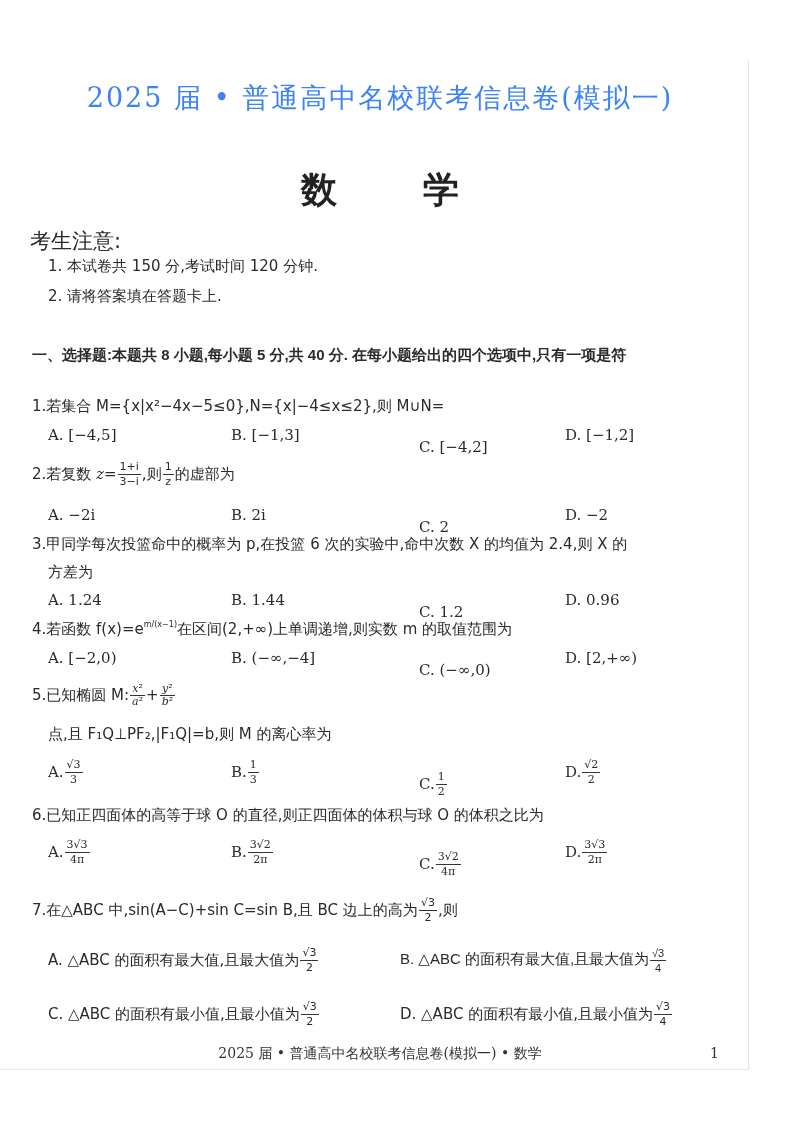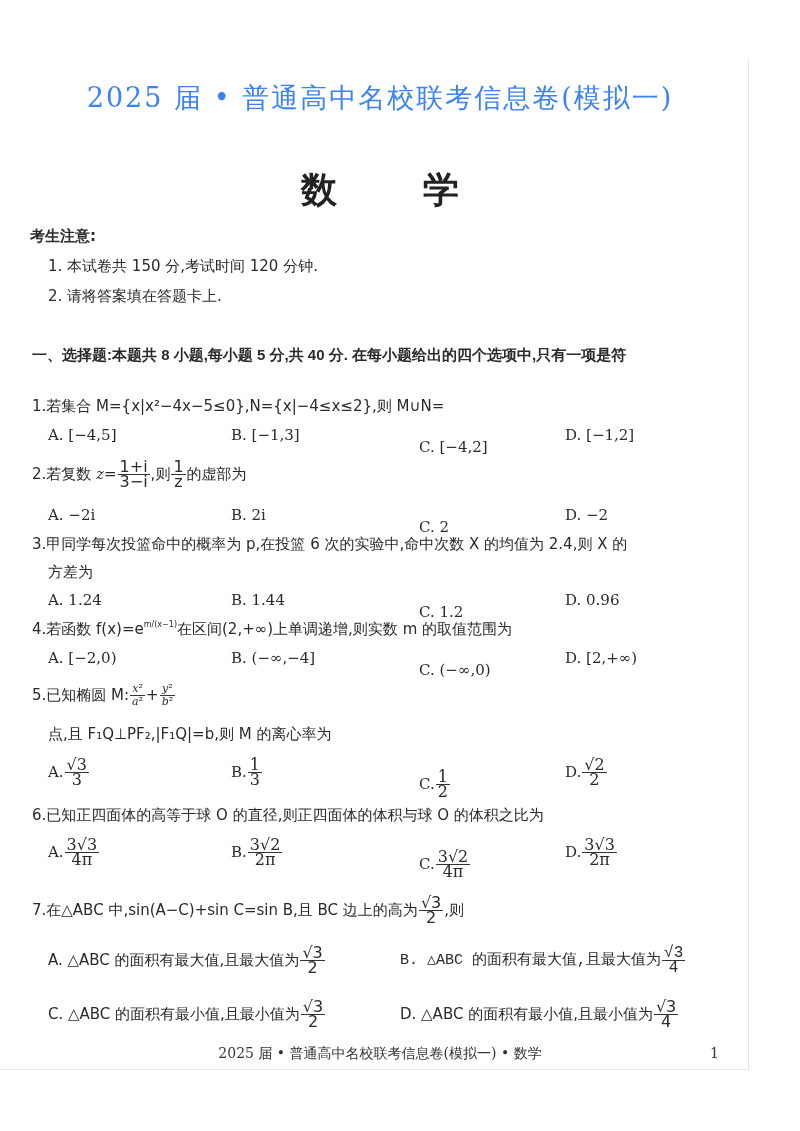--- a/index.html
+++ b/index.html
@@ -9,37 +9,37 @@
   }
   .abs { position: absolute; }
   .page-edge-right { left: 748px; top: 60px; width: 1px; height: 1010px; background: #e4e4e4; }
   .page-edge-bottom { left: 0; top: 1069px; width: 748px; height: 1px; background: #e8e8e8; }
 
   .exam-title { left: 0; width: 760px; top: 80px; text-align: center; font-size: 27px; letter-spacing: 2px; color: #3b82f6; }
   .subject-title { left: 0; width: 760px; top: 166px; text-align: center; font-size: 36px; font-weight: bold; font-family: "DejaVu Sans", sans-serif; color: #222; }
   .subject-title span { display: inline-block; }
   .subject-title .gap { width: 86px; }
 
-  .notice-title { left: 30px; top: 227px; font-size: 15px; font-weight: bold; font-family: "DejaVu Sans", sans-serif; text-align: right; }
+  .notice-title { left: 30px; top: 227px; font-size: 21px; font-weight: normal; font-family: "DejaVu Sans", sans-serif; text-align: right; }
   .notice-item { left: 48px; font-size: 15px; font-family: "DejaVu Sans", sans-serif; }
 
   .section-head { left: 32px; top: 340px; width: 700px; font-size: 15px; font-weight: bold; font-family: Liberation Sans, sans-serif; line-height: 30px; }
   .section-head .cont { padding-left: 28px; display: block; }
 
   .q-line { left: 32px; font-size: 15px; font-family: "DejaVu Sans", sans-serif; white-space: nowrap; }
   .q-cont { left: 48px; font-size: 15px; font-family: "DejaVu Sans", sans-serif; white-space: nowrap; }
   .opt { font-size: 15px; font-family: "DejaVu Serif", serif; white-space: nowrap; }
   .opt-a { left: 48px; }
   .opt-b { left: 231px; }
   .opt-c { left: 419px; margin-top: 12px; }
   .opt-d { left: 565px; }
   .opt-wide-a { left: 48px; }
   .opt-wide-b { left: 400px; }
   i.m { font-style: italic; font-family: "DejaVu Serif", serif; }
-  .frac { display: inline-flex; flex-direction: column; align-items: center; vertical-align: middle; font-size: 16px; line-height: 14px; margin: 0 1px; }
+  .frac { display: inline-flex; flex-direction: column; align-items: center; vertical-align: middle; font-size: 11px; line-height: 14px; margin: 0 1px; }
   .frac .num { border-bottom: 1px solid #333; padding: 0 2px; }
   .frac .den { padding: 0 2px; }
   .frac.small { font-size: 11px; line-height: 12px; }
   .exp { font-size: 8px; vertical-align: 7px; }
   .footer-text { left: 0; width: 760px; top: 1045px; text-align: center; font-size: 14px; color: #333; }
   .footer-page { left: 710px; top: 1045px; font-size: 14px; color: #333; }
 </style>
 </head>
 <body>
 
@@ -150,21 +150,21 @@
 <div class="abs q-line" style="top:896px">
   <span>7.</span><span>在△ABC 中,sin(A−C)+sin C=sin B,且 BC 边上的高为</span><span class="frac">
       <span class="num">√3</span>
       <span class="den">2</span>
     </span><span>,则</span>
 </div>
 <div class="abs opt opt-wide-a" style="top:946px; font-family:'DejaVu Sans',sans-serif"><span>A. △ABC 的面积有最大值,且最大值为</span><span class="frac">
       <span class="num">√3</span>
       <span class="den">2</span>
     </span></div>
-<div class="abs opt opt-wide-b" style="top:946px; font-family:Liberation Mono, monospace"><span>B. △ABC 的面积有最大值,且最大值为</span><span class="frac">
+<div class="abs opt opt-wide-b" style="top:946px; font-family:Liberation Sans, sans-serif"><span>B. △ABC 的面积有最大值,且最大值为</span><span class="frac">
       <span class="num">√3</span>
       <span class="den">4</span>
     </span></div>
 <div class="abs opt opt-wide-a" style="top:1000px; font-family:'DejaVu Sans',sans-serif"><span>C. △ABC 的面积有最小值,且最小值为</span><span class="frac">
       <span class="num">√3</span>
       <span class="den">2</span>
     </span></div>
 <div class="abs opt opt-wide-b" style="top:1000px; font-family:'DejaVu Sans',sans-serif"><span>D. △ABC 的面积有最小值,且最小值为</span><span class="frac">
       <span class="num">√3</span>
       <span class="den">4</span>

